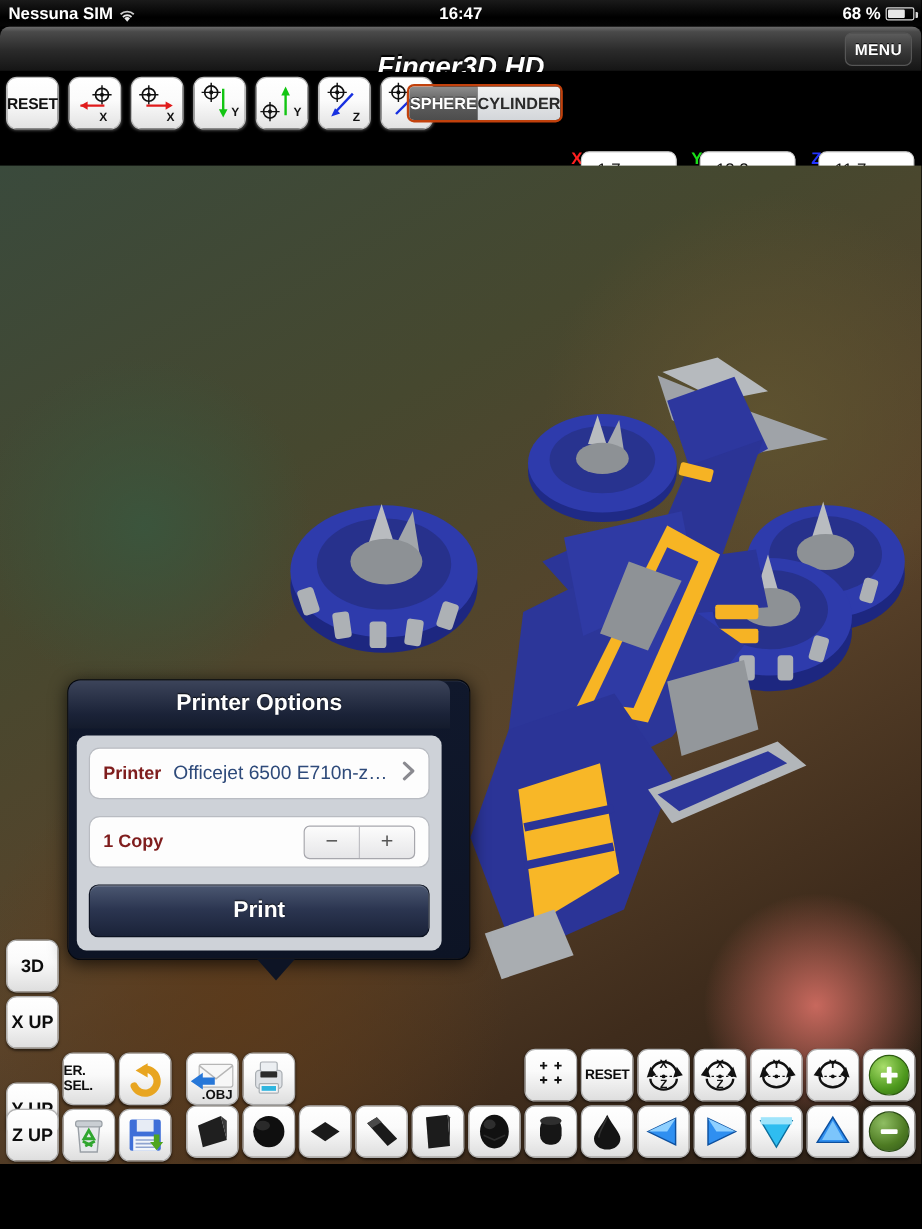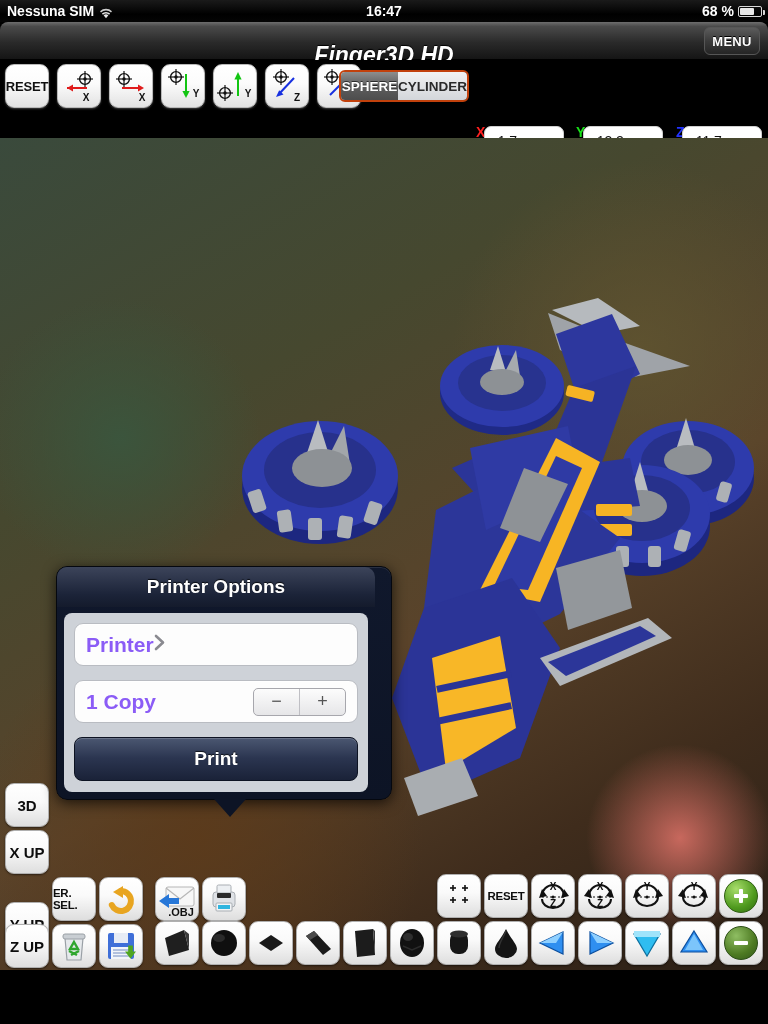--- a/index.html
+++ b/index.html
@@ -103,21 +103,21 @@
     font-size:19px; font-weight:bold; color:#fff;
     background:linear-gradient(#3c445a,#1b2338 70%,#141b2c);
     border-radius:10px 10px 0 0;
     text-shadow:0 -1px 1px rgba(0,0,0,.8);
   }
   .pop-body { margin:6px 7px 0; background:#ced2d8; border-radius:8px; padding:10px 10px 11px; }
   .grp { background:#fdfdfd; border:1px solid #b9bcc2; border-radius:9px; overflow:hidden; box-shadow:inset 0 1px 0 #fff; }
   .grp + .grp { margin-top:14px; }
   .row { display:flex; align-items:center; height:41px; padding:0 11px; color:#111; }
   .row + .row { border-top:1px solid #d6d8dc; }
-  .row .lab { font-size:21px; font-weight:bold; color:#8b5cf6; }
+  .row .lab { font-size:15px; font-weight:bold; color:#7f1d1d; }
   .row .val { font-size:16px; color:#2e4a7a; margin-left:10px; flex:1; overflow:hidden; white-space:nowrap; }
   .chev { color:#7b7b80; font-size:16px; font-weight:bold; }
   .stepper {
     margin-left:auto; width:93px; height:28px; display:flex;
     border:1px solid #a7a7ad; border-radius:5px; overflow:hidden;
     background:linear-gradient(#fcfcfc,#e6e6e8);
   }
   .stepper div { flex:1; display:flex; align-items:center; justify-content:center; font-size:18px; color:#555; }
   .stepper div:first-child { border-right:1px solid #bfbfc4; }
   .toggle {
@@ -595,20 +595,21 @@
     
   </div>
 
   <div class="popover">
     <div class="pop-title">Printer Options</div>
     <div class="pop-body">
 
       <div class="grp">
         <div class="row">
           <span class="lab">Printer</span>
+          <span class="val">Officejet 6500 E710n-z…</span>
           <span class="chev">
             <svg width="11" height="17" viewBox="0 0 11 17">
                 <path d="M2 2 L9 8.5 L2 15" fill="none" stroke="#8a8a90" stroke-width="2.6" stroke-linecap="round" stroke-linejoin="round"></path>
               </svg>
           </span>
         </div>
       </div>
 
       <div class="grp">
         <div class="row">

